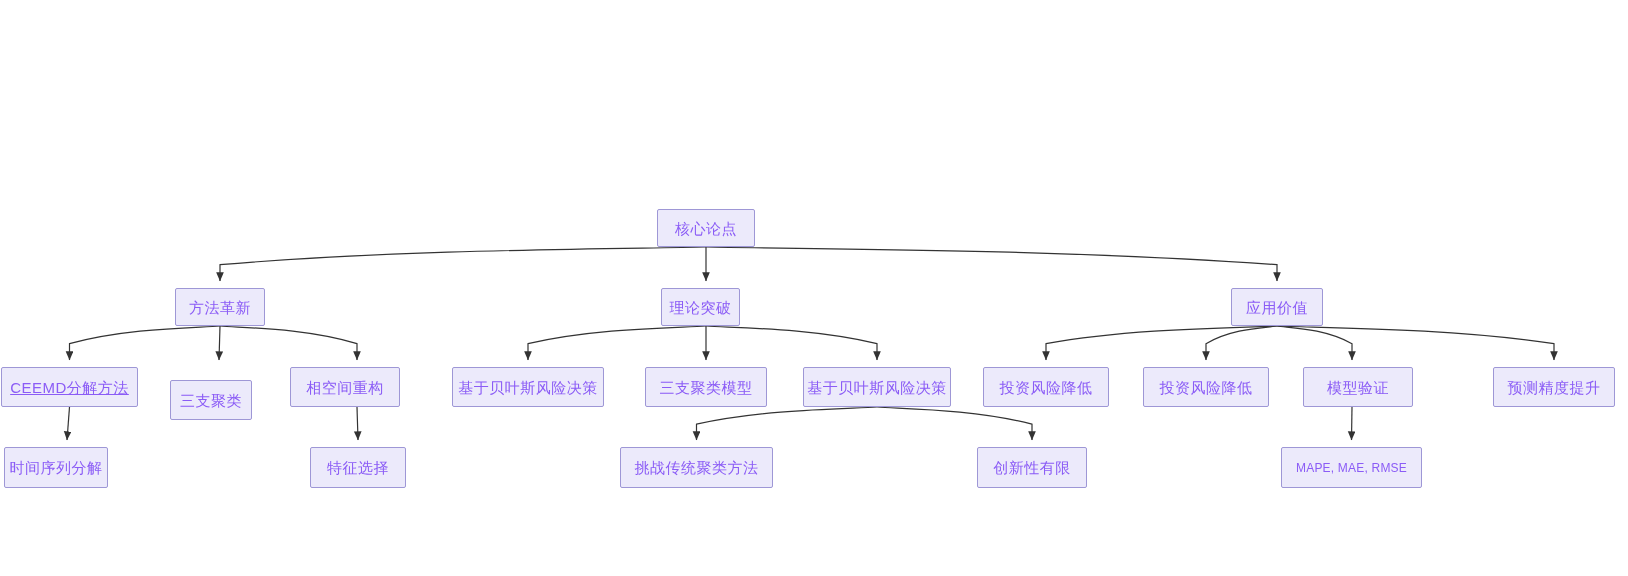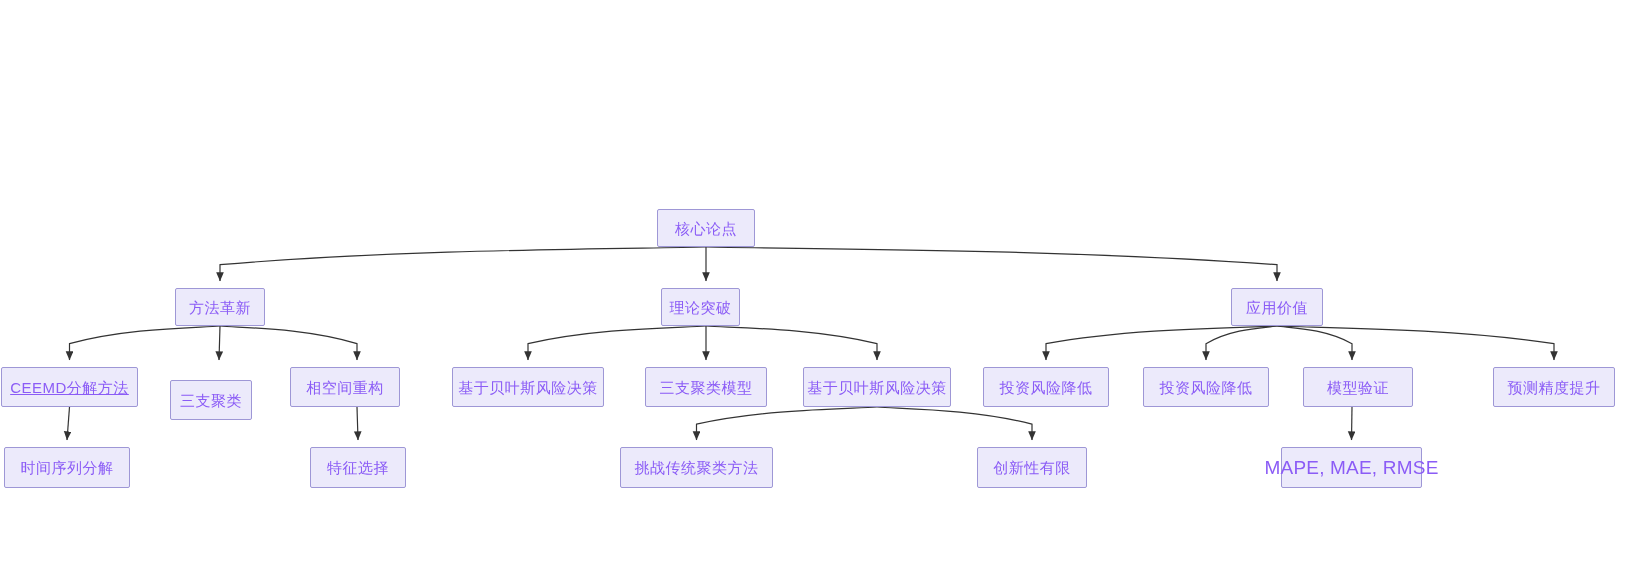--- a/index.html
+++ b/index.html
@@ -43,21 +43,21 @@
     letter-spacing: 0.5px;
     white-space: nowrap;
     user-select: none;
   }
   .node-label {
     display: block;
     padding: 0 6px;
   }
   .node.latin .node-label {
     letter-spacing: 0.2px;
-    font-size: 19px;
+    font-size: 12px;
   }
 </style>
 </head>
 <body>
 
 <div id="canvas">
   <svg id="edge-layer" viewBox="0 0 1628 576" xmlns="http://www.w3.org/2000/svg">
     <defs>
       <marker id="arrowhead" markerWidth="9" markerHeight="9" refX="7.2" refY="3.2" orient="auto" markerUnits="strokeWidth">
         <path d="M0,0 L7.4,3.2 L0,6.4 z" fill="#333333"></path>
@@ -120,21 +120,21 @@
       </div>
       <div class="node" style="left: 1143px; top: 367px; width: 126px; height: 40px;">
         <span class="node-label">投资风险降低</span>
       </div>
       <div class="node" style="left: 1303px; top: 367px; width: 110px; height: 40px;">
         <span class="node-label">模型验证</span>
       </div>
       <div class="node" style="left: 1493px; top: 367px; width: 122px; height: 40px;">
         <span class="node-label">预测精度提升</span>
       </div>
-      <div class="node" style="left: 4px; top: 447px; width: 126px; height: 41px; align-items: center;">
+      <div class="node" style="left: 4px; top: 447px; width: 104px; height: 41px; align-items: center;">
         <span class="node-label">时间序列分解</span>
       </div>
       <div class="node" style="left: 310px; top: 447px; width: 96px; height: 41px; text-align: right;">
         <span class="node-label">特征选择</span>
       </div>
       <div class="node" style="left: 620px; top: 447px; width: 153px; height: 41px;">
         <span class="node-label">挑战传统聚类方法</span>
       </div>
       <div class="node" style="left: 977px; top: 447px; width: 110px; height: 41px;">
         <span class="node-label">创新性有限</span>

